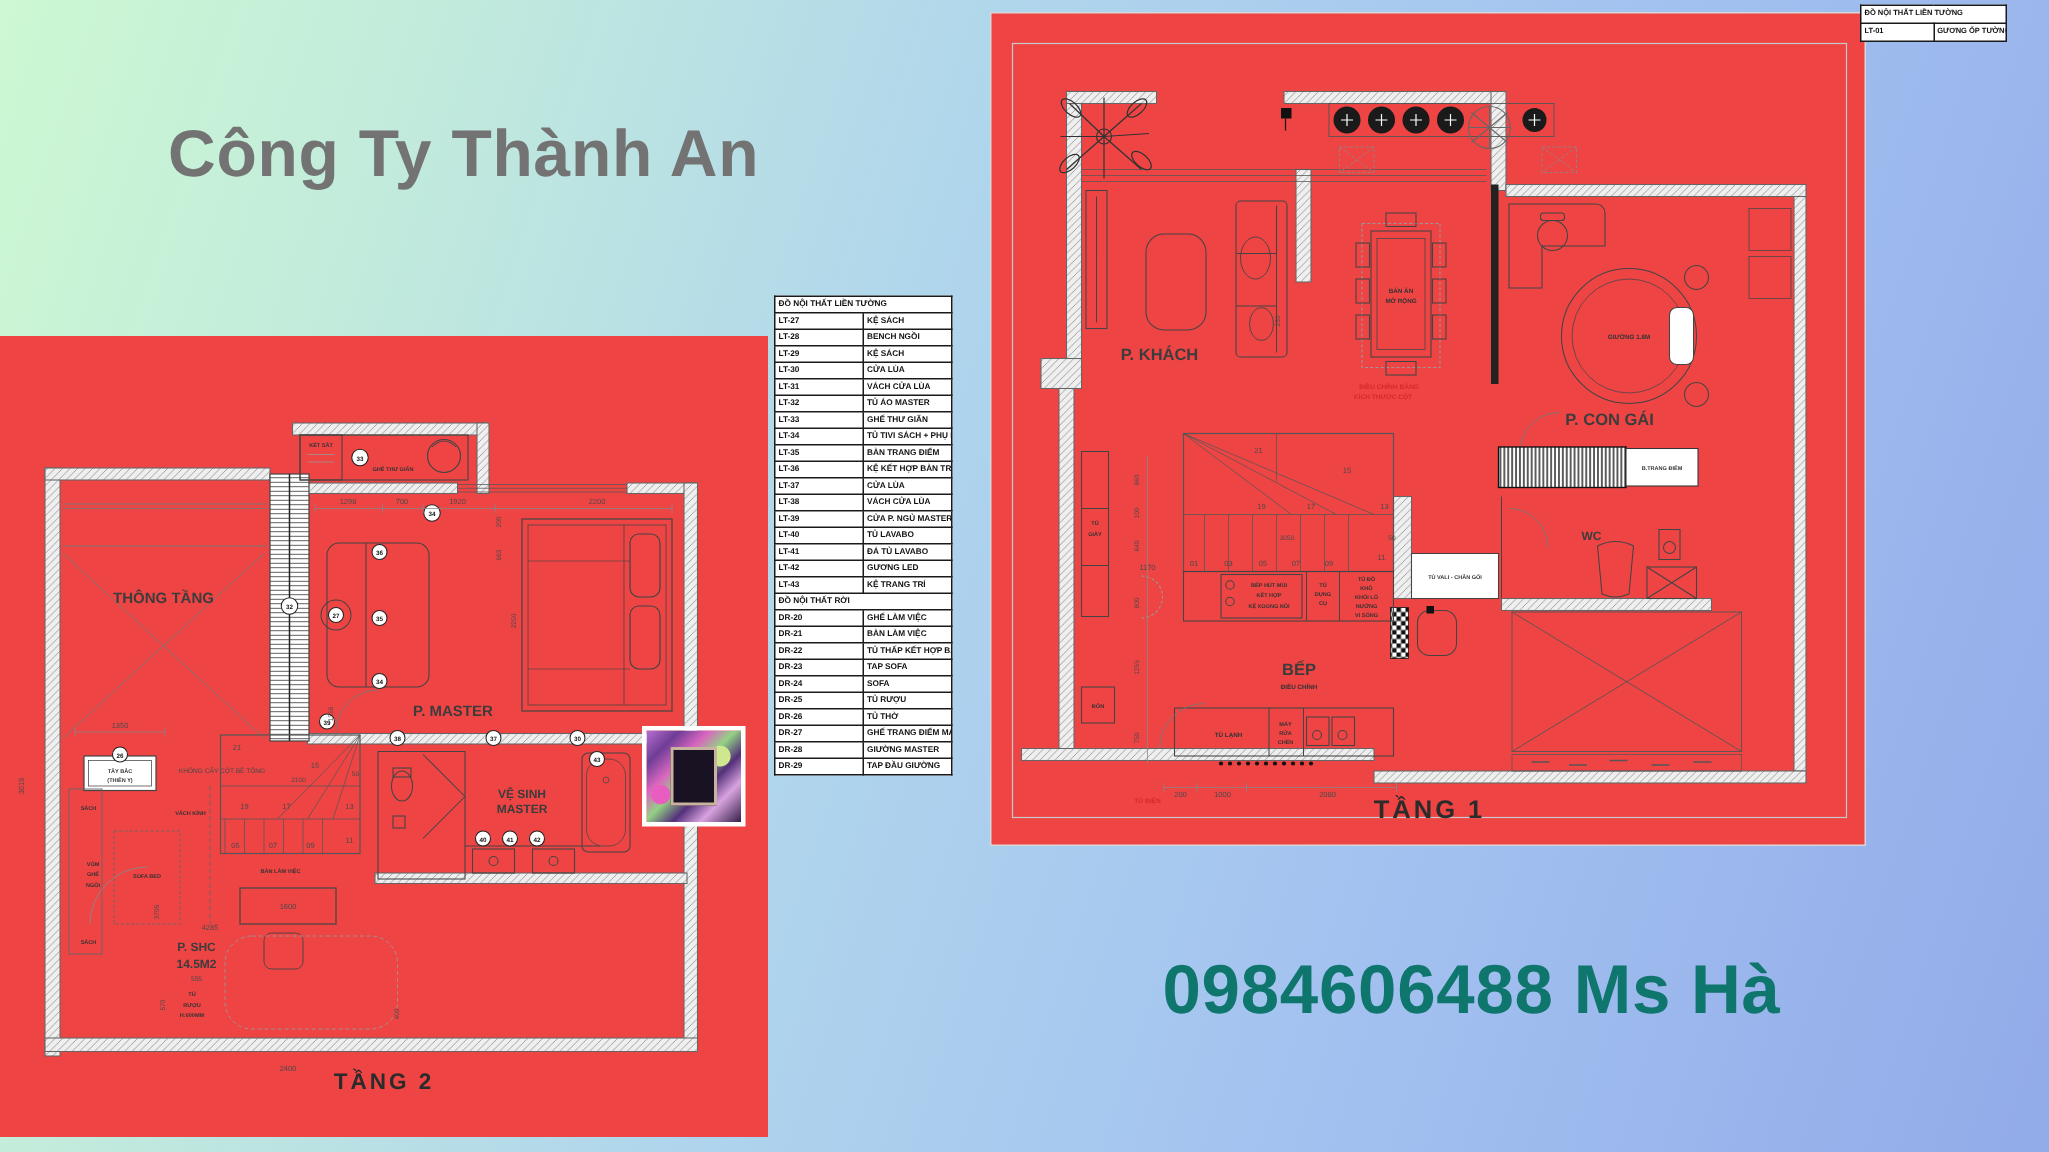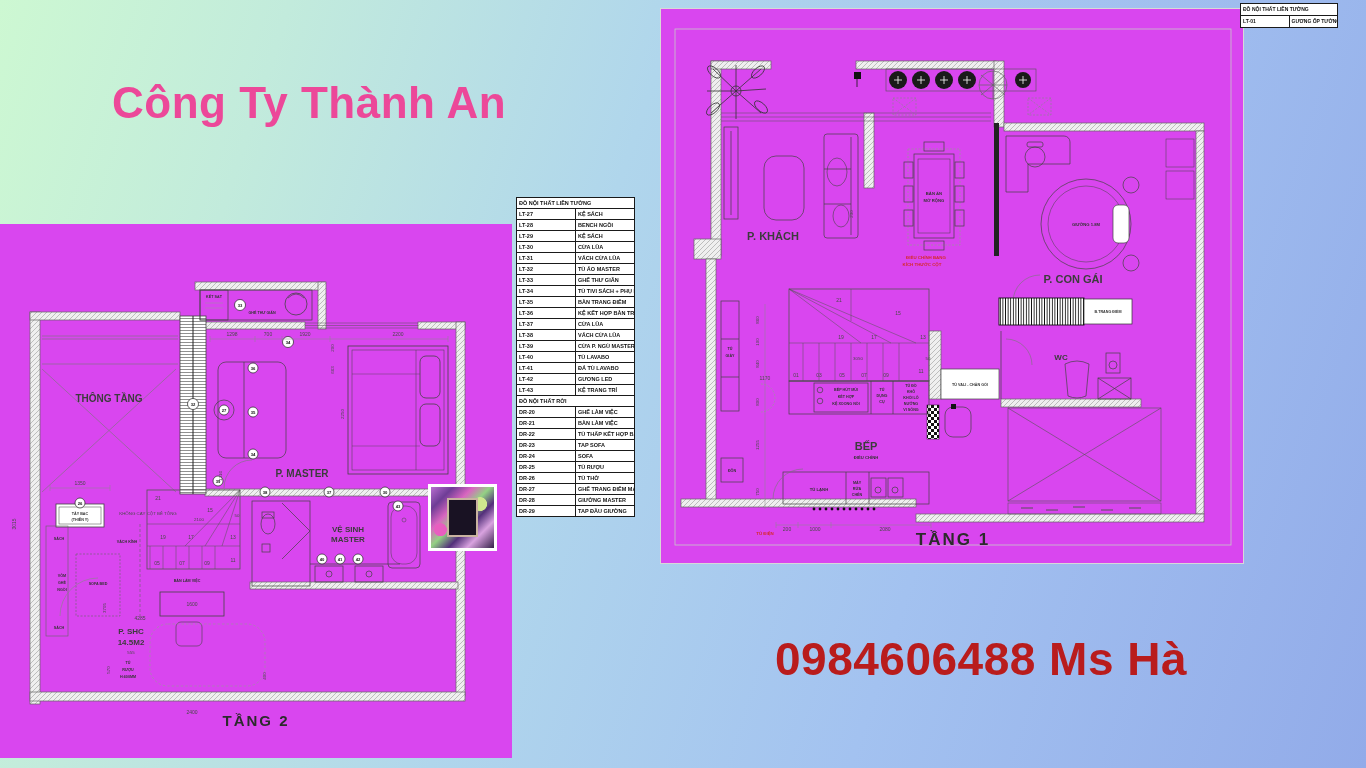--- a/index.html
+++ b/index.html
@@ -3,27 +3,27 @@
 <meta charset="utf-8">
 <style>
   html,body{margin:0;padding:0;}
   body{
     width:1366px;height:768px;overflow:hidden;position:relative;
     font-family:"Liberation Sans",sans-serif;
     background:linear-gradient(108deg,#cdf8d2 0%,#c2ebdc 18%,#b0d6ec 42%,#a3c2f0 68%,#92abe9 100%);
   }
   .company-title{
     position:absolute;left:112px;top:78px;width:480px;
-    font-size:44px;font-weight:800;color:#ec4899;letter-spacing:.5px;
+    font-size:44px;font-weight:800;color:#737373;letter-spacing:.5px;
   }
   .phone-title{
     position:absolute;left:775px;top:632px;width:520px;
-    font-size:46px;font-weight:800;color:#b91c1c;letter-spacing:.5px;
-  }
-  .card{position:absolute;background:#d946ef;}
+    font-size:46px;font-weight:800;color:#0f766e;letter-spacing:.5px;
+  }
+  .card{position:absolute;background:#ef4444;}
   .card-left{left:0;top:224px;width:512px;height:534px;}
   .card-right{left:660px;top:8px;width:582px;height:554px;border:1px solid #d8d8d8;}
   .legend{
     position:absolute;left:516px;top:197px;width:119px;
     border-collapse:collapse;background:#fff;table-layout:fixed;
   }
   .legend td{
     border:0.8px solid #1a1a1a;font-size:5.5px;font-weight:bold;color:#111;
     height:10px;line-height:10px;padding:0 2px;white-space:nowrap;overflow:hidden;
   }

